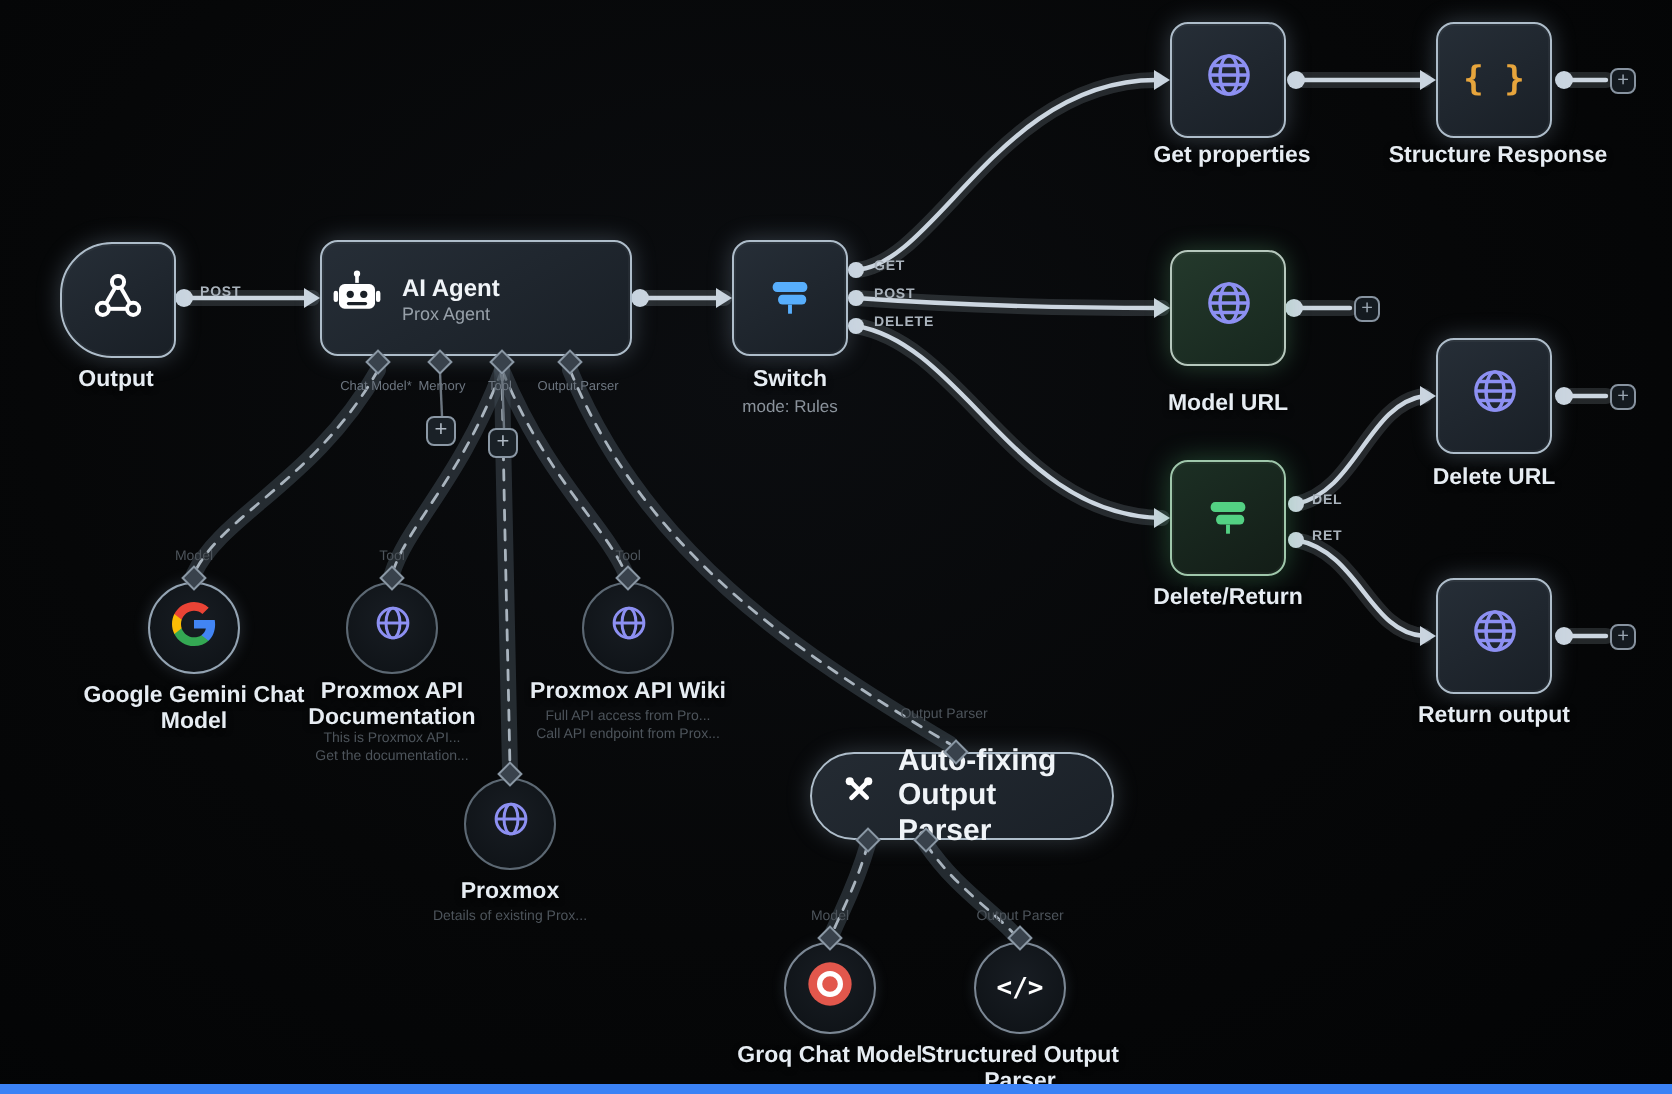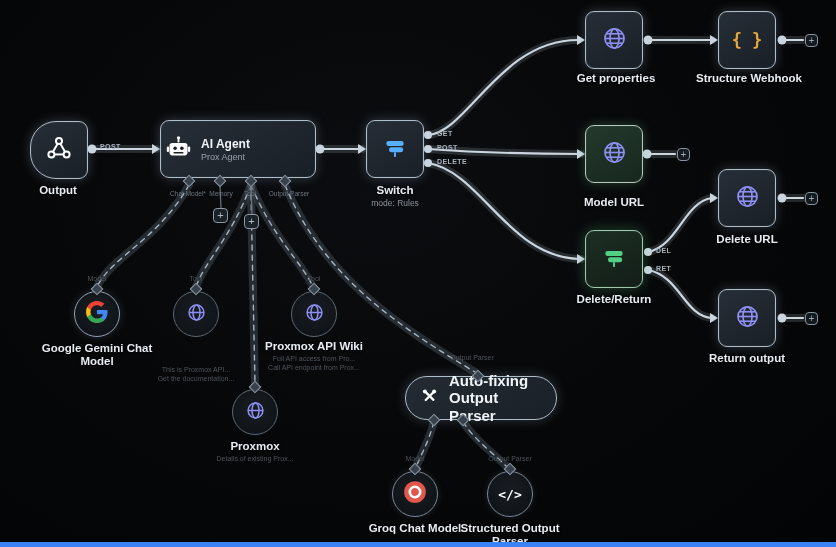--- a/index.html
+++ b/index.html
@@ -203,21 +203,21 @@
           <path d="M4.8 7.8h14.4"></path>
           <path d="M4.8 16.2h14.4"></path>
       </svg>
     </span>
   </div>
   <div class="lbl" style="left:616px;top:72px">Get properties</div>
 
   <div class="node" style="left:718px;top:11px">
     <span class="mono" style="color:#e7a53c;font-size:17px;font-weight:700">{ }</span>
   </div>
-  <div class="lbl" style="left:749px;top:72px">Structure Webhook</div>
+  <div class="lbl" style="left:749px;top:72px">Structure Response</div>
   <div class="endbox" style="left:805px;top:34px">+</div>
 
   <div class="node greenfill" style="left:585px;top:125px">
     <span>
       <svg viewBox="0 0 24 24" width="27" height="27" fill="none" stroke="#8d90f2" stroke-width="1.5">
         <circle cx="12" cy="12" r="8.5"></circle>
           <ellipse cx="12" cy="12" rx="4" ry="8.5"></ellipse>
         <path d="M3.5 12h17"></path>
           <path d="M4.8 7.8h14.4"></path>
           <path d="M4.8 16.2h14.4"></path>
@@ -286,20 +286,21 @@
   <div class="circle" style="left:173px;top:291px">
     <span>
       <svg viewBox="0 0 24 24" width="21" height="21" fill="none" stroke="#8d90f2" stroke-width="1.7">
         <circle cx="12" cy="12" r="8.5"></circle>
           <ellipse cx="12" cy="12" rx="4" ry="8.5"></ellipse>
           <path d="M3.5 12h17"></path>
       </svg>
     </span>
   </div>
   <div class="dim" style="left:196px;top:275px">Tool</div>
+  <div class="lbl wrap" style="left:196px;top:340px;width:100px">Proxmox API Documentation</div>
   <div class="dim" style="left:196px;top:366px">This is Proxmox API...</div>
   <div class="dim" style="left:196px;top:375px">Get the documentation...</div>
 
   <div class="diamond" style="left:314px;top:289px"></div>
   <div class="circle" style="left:291px;top:291px">
     <span>
       <svg viewBox="0 0 24 24" width="21" height="21" fill="none" stroke="#8d90f2" stroke-width="1.7">
         <circle cx="12" cy="12" r="8.5"></circle>
           <ellipse cx="12" cy="12" rx="4" ry="8.5"></ellipse>
           <path d="M3.5 12h17"></path>

